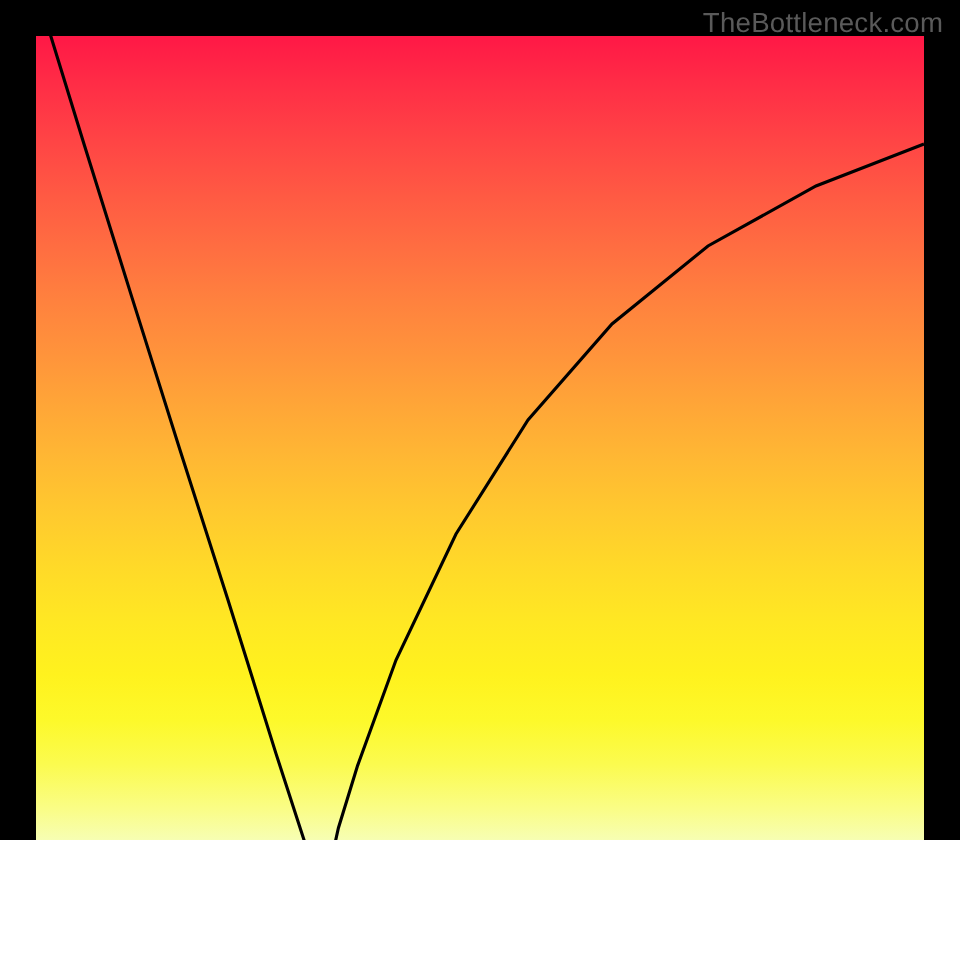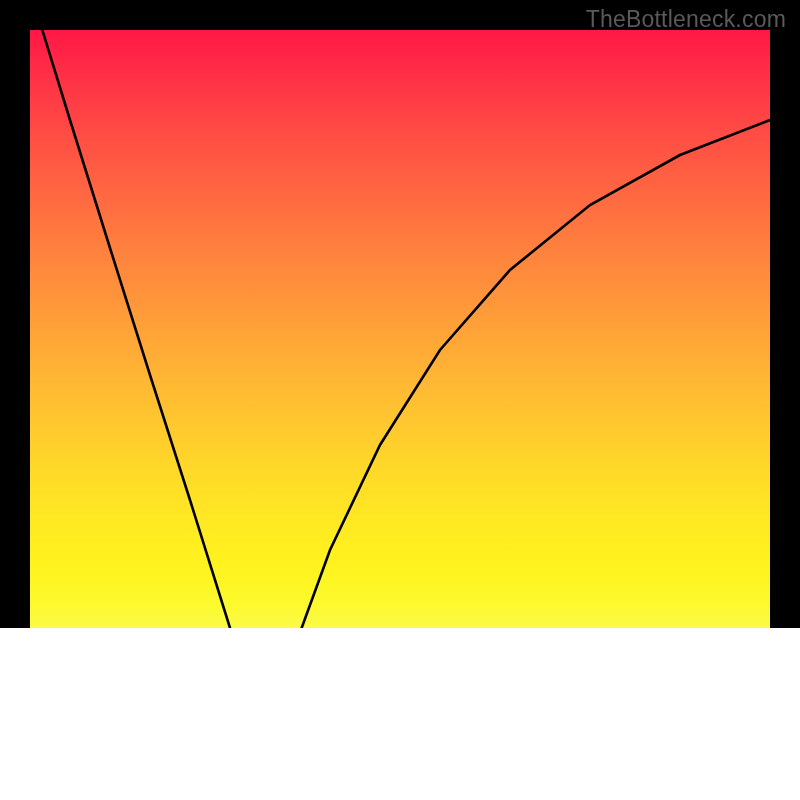--- a/index.html
+++ b/index.html
@@ -4,21 +4,21 @@
 <style>
   body {
     margin: 0;
     padding: 0;
     background: #ffffff;
     font-family: Arial, Helvetica, sans-serif;
   }
   .chart-container {
     position: relative;
     width: 800px;
-    height: 628px;
+    height: 700px;
     background: #000000;
   }
   .watermark {
     position: absolute;
     top: 6px;
     right: 14px;
     color: #5a5a5a;
     font-size: 23px;
     font-weight: 500;
     letter-spacing: 0.2px;

